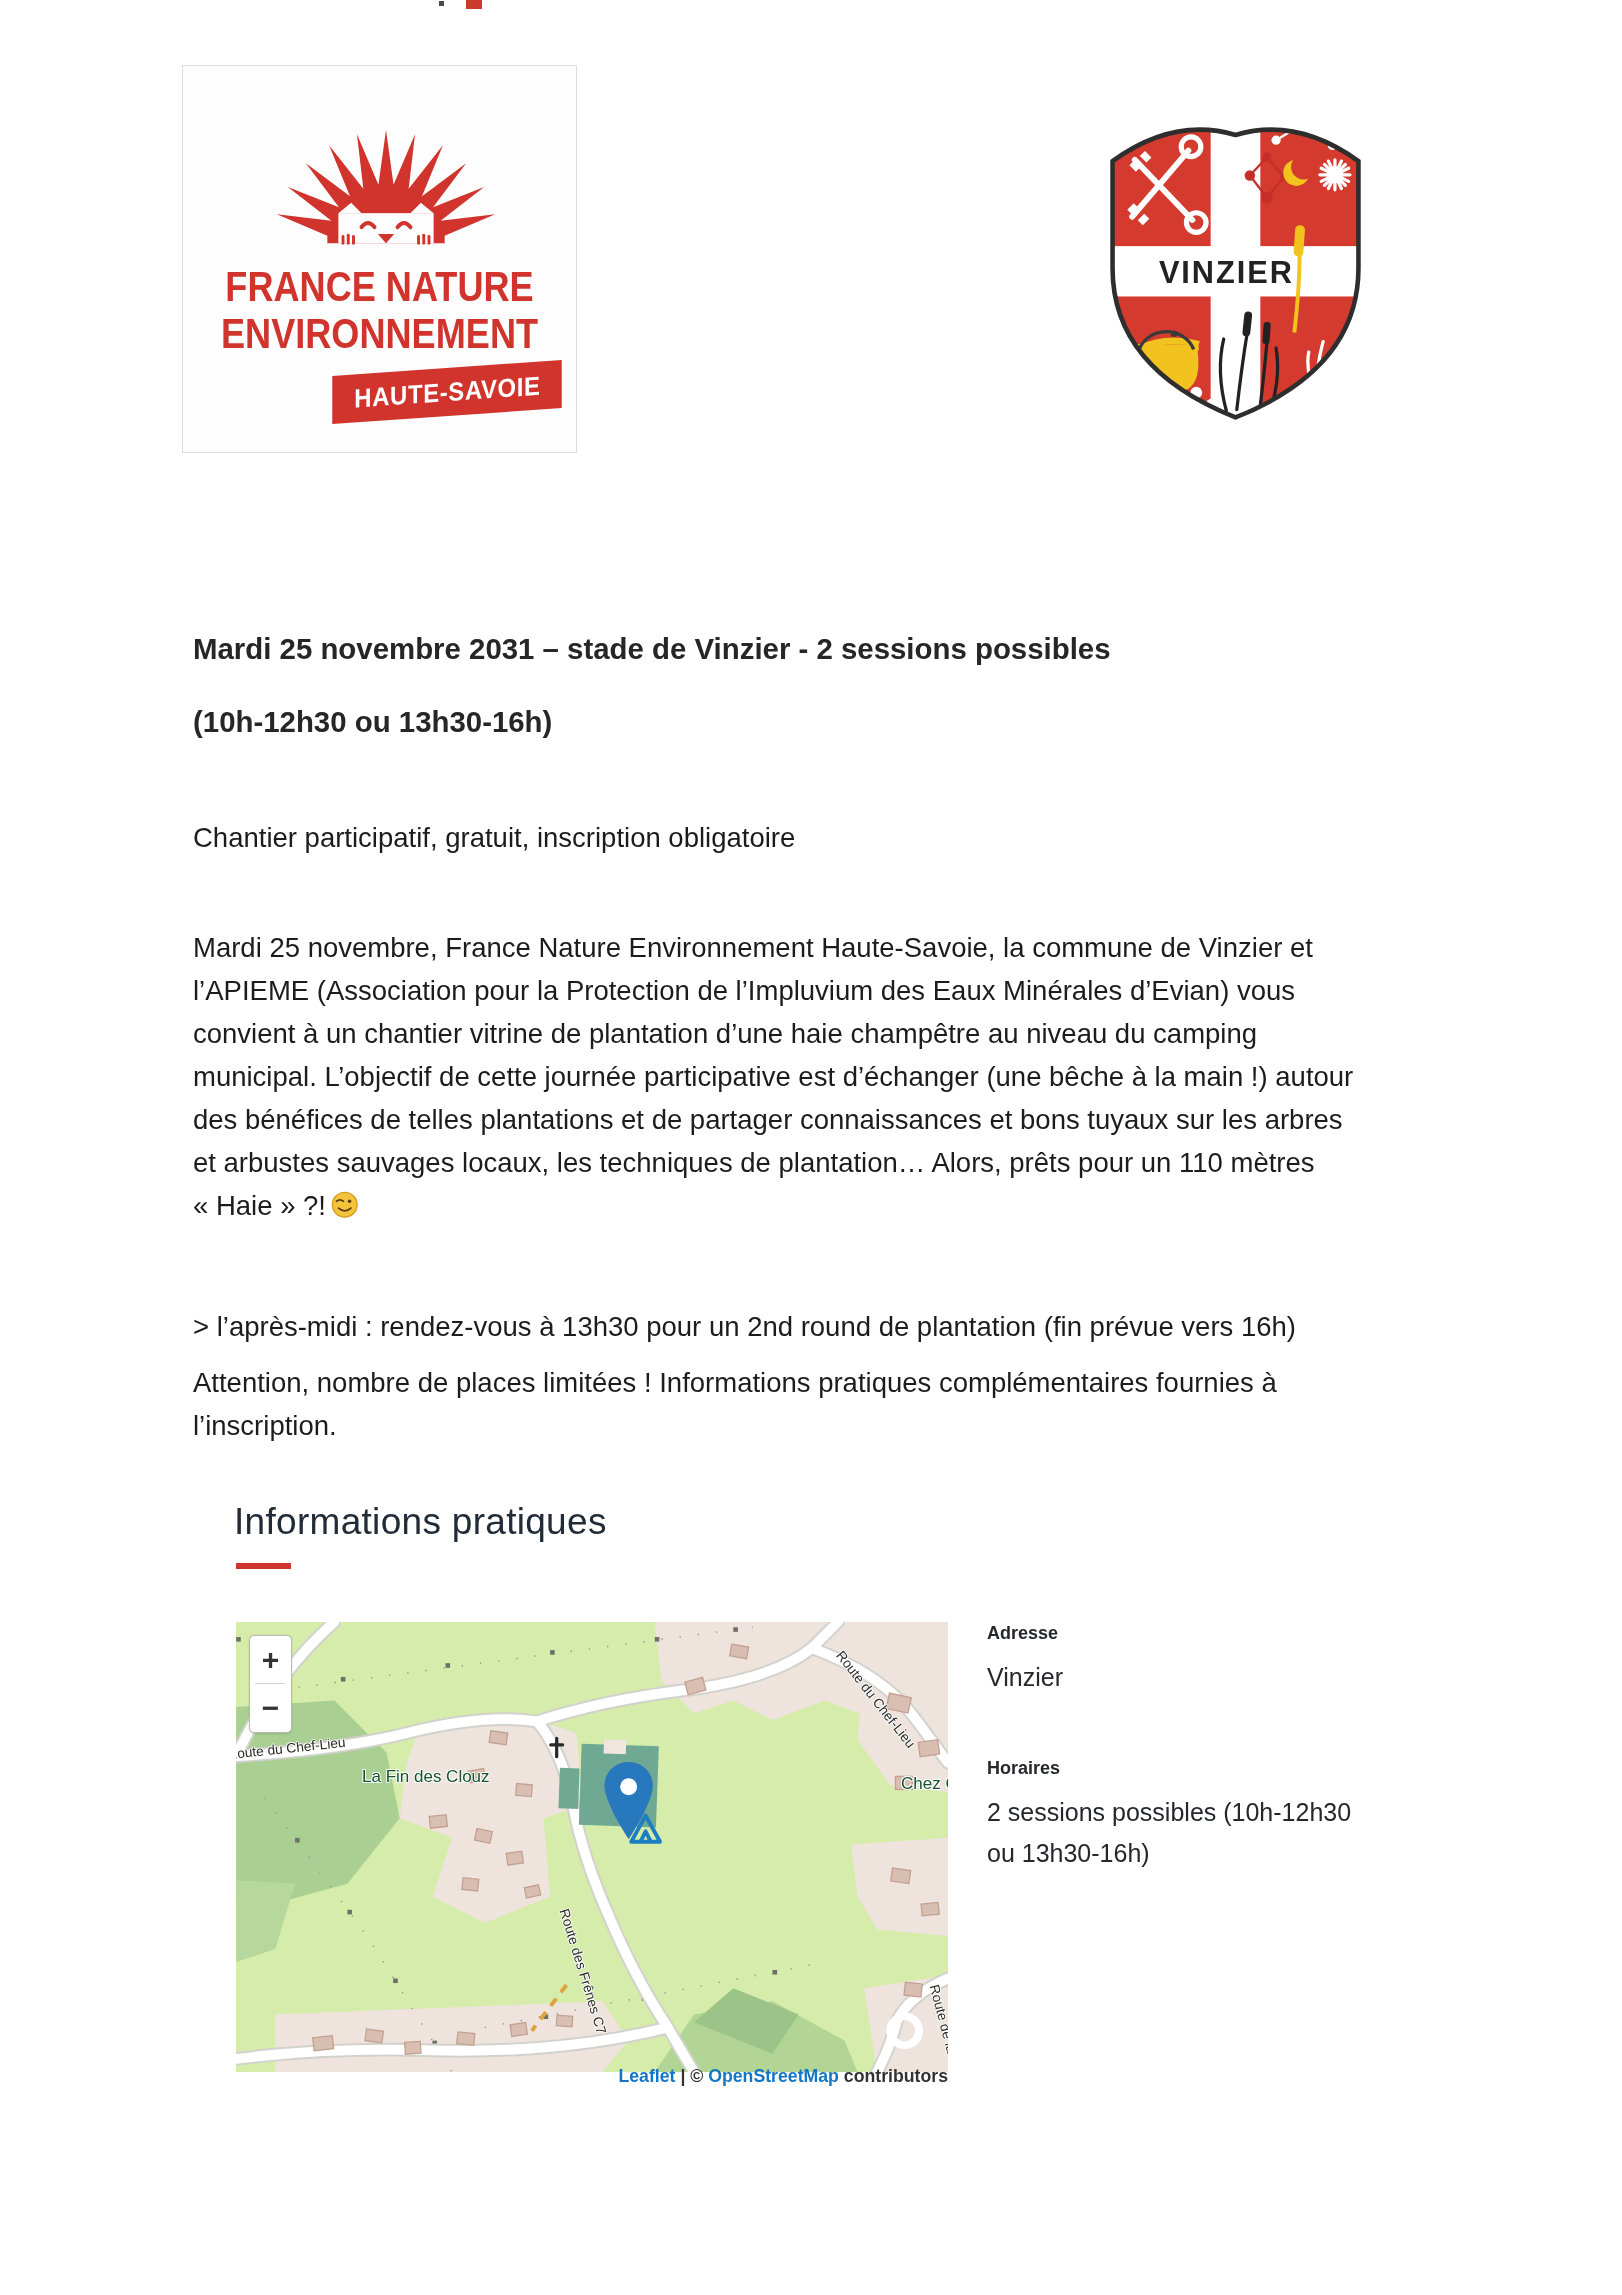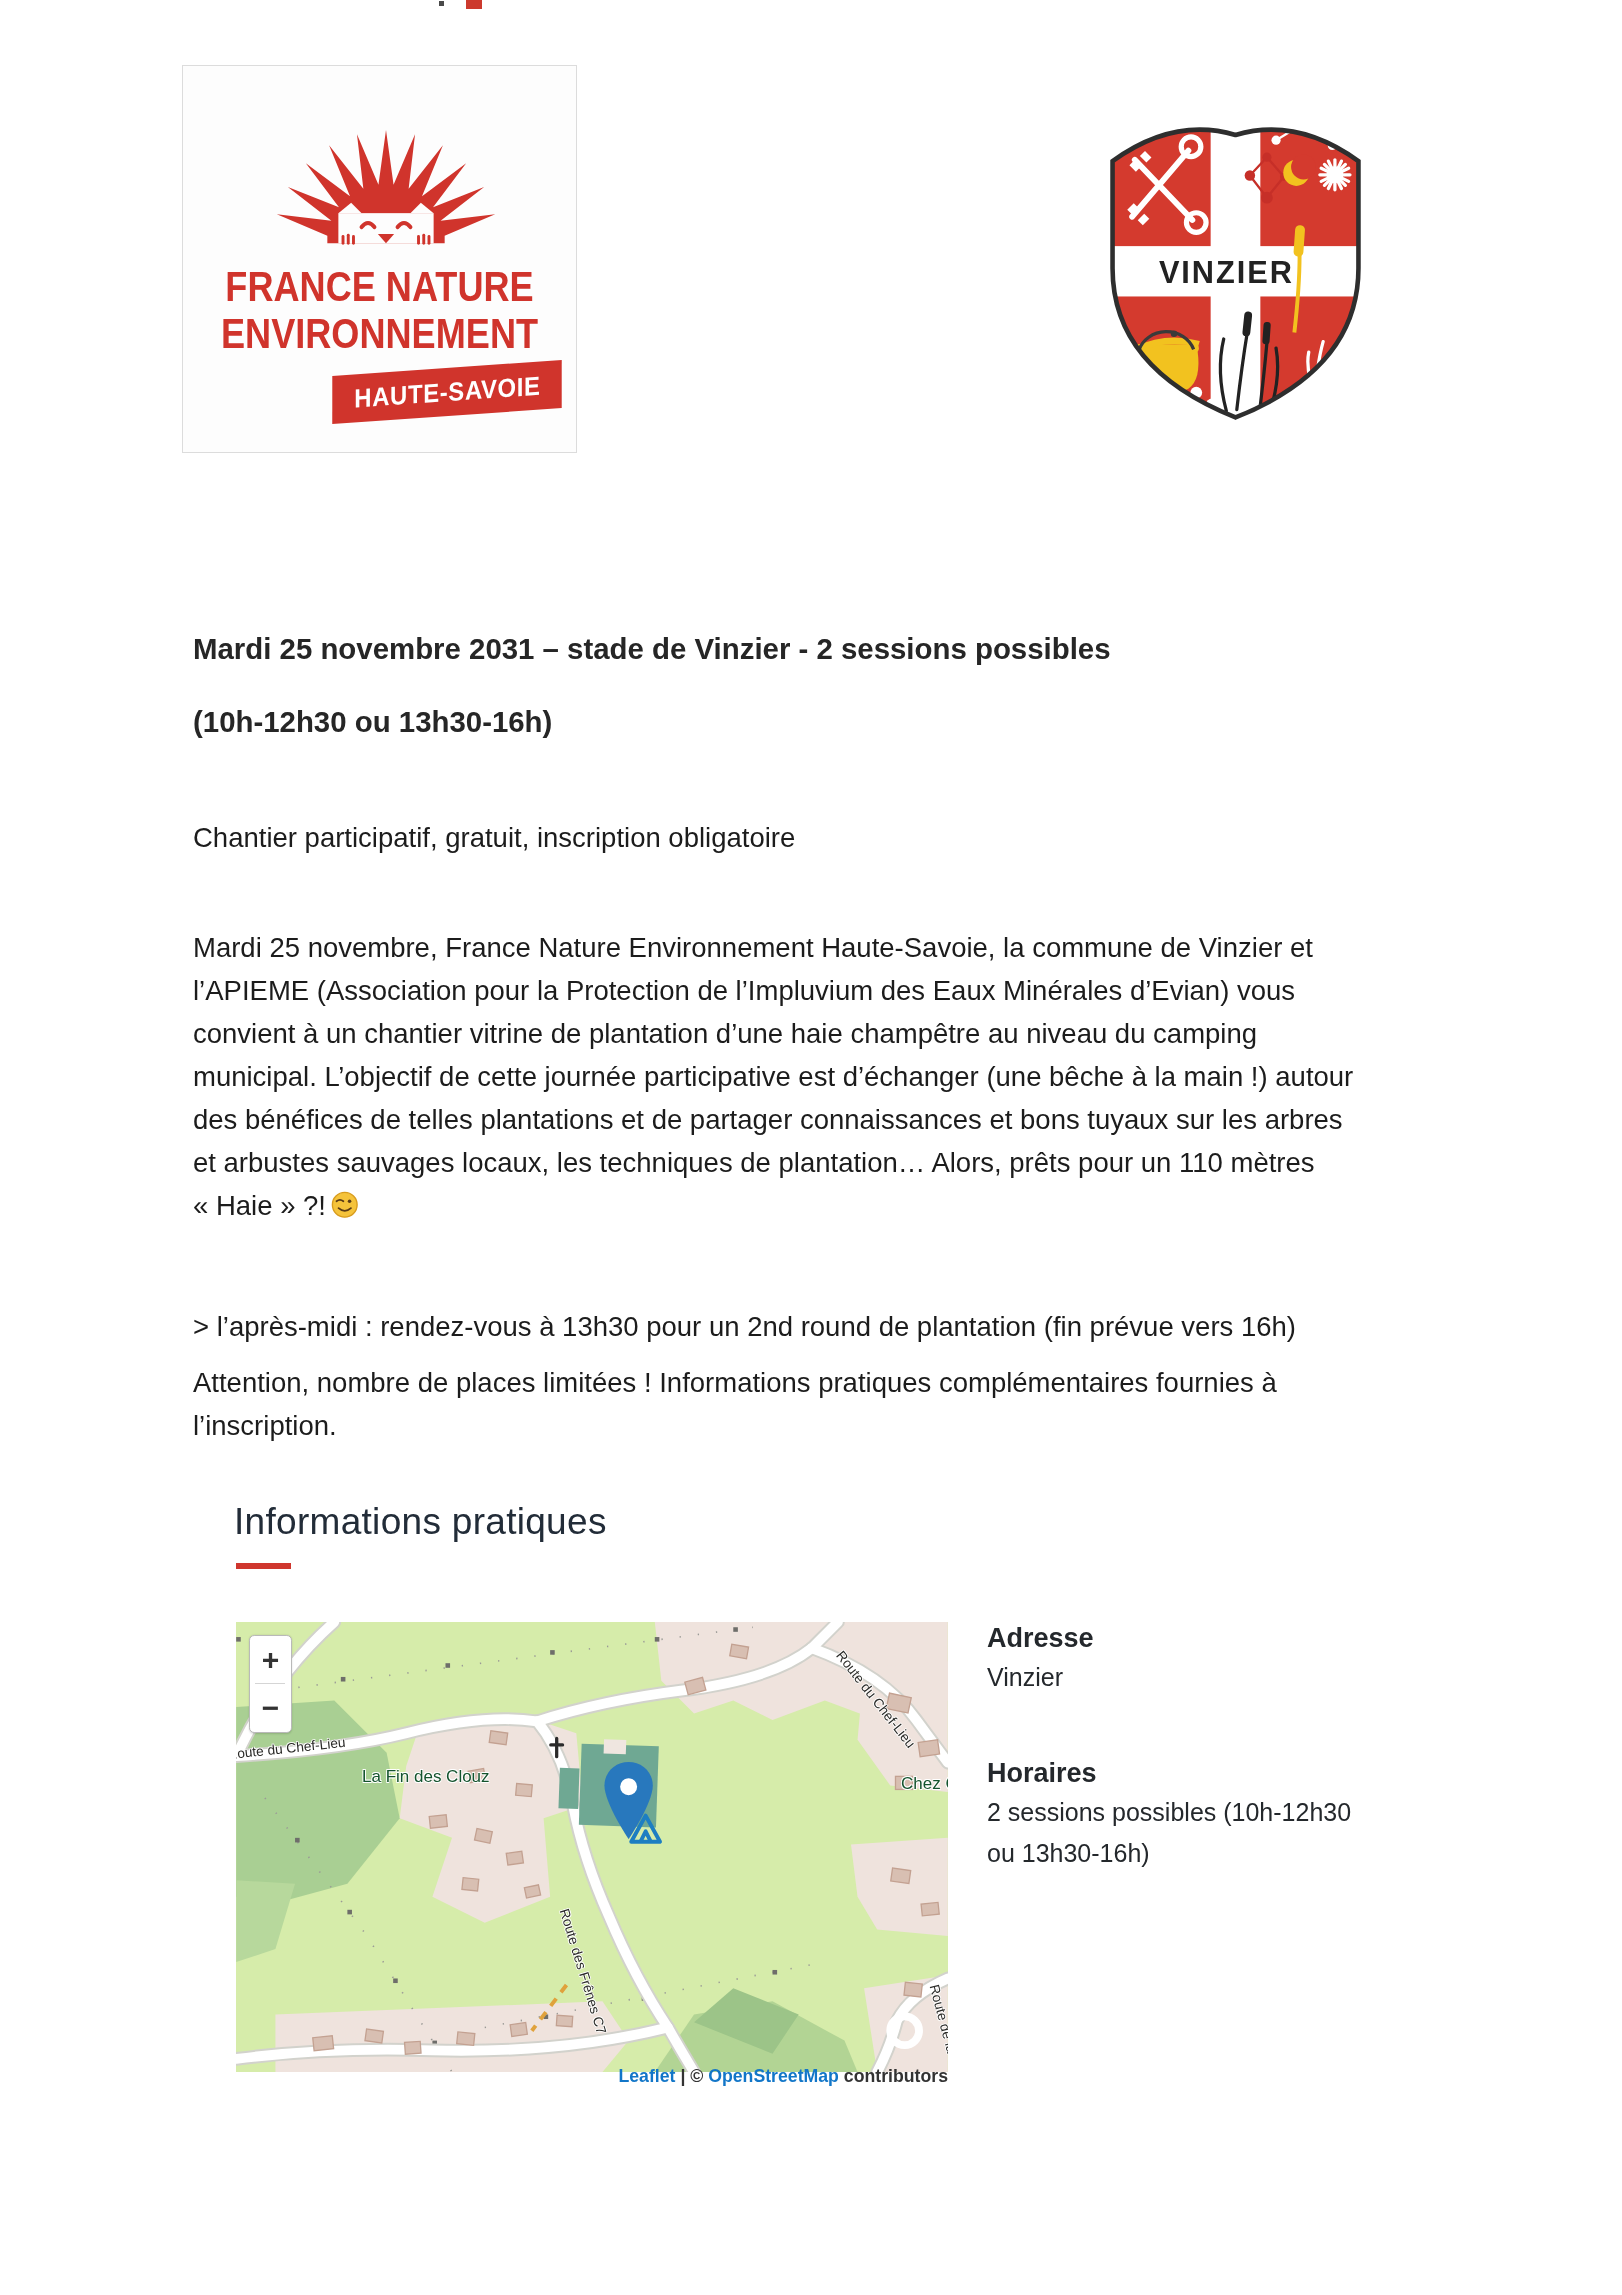--- a/index.html
+++ b/index.html
@@ -53,21 +53,21 @@
   #zoom-out{top:48px;}
   #zoomdiv{position:absolute;left:5.2px;top:47px;width:30px;height:0.7px;background:#d5d5d5;}
   .maplabel{position:absolute;color:#2b2b28;font-size:13.7px;white-space:nowrap;
             text-shadow:-0.7px -0.7px 0 #fff,0.7px -0.7px 0 #fff,-0.7px 0.7px 0 #fff,0.7px 0.7px 0 #fff;}
   .placelabel{color:#14532d;font-size:17px;}
 
   #attribution{left:236px;top:2066px;width:712px;text-align:right;font-size:17.7px;color:#333;font-weight:bold;}
   #attribution .maplink{color:#1276c8;cursor:pointer;}
 
   
-  .info-label{left:987px;font-size:27px;font-weight:bold;color:#24282c;text-align:center;}
+  .info-label{left:987px;font-size:18px;font-weight:bold;color:#24282c;text-align:center;}
   .info-value{left:987px;font-size:25px;color:#24282c;}
   #addr-label{top:1623px;}
   #addr-value{top:1663px;}
   #hours-label{top:1758px;}
   #hours-value1{top:1798px;}
   #hours-value2{top:1839px;}
 </style>
 </head>
 <body>
 

